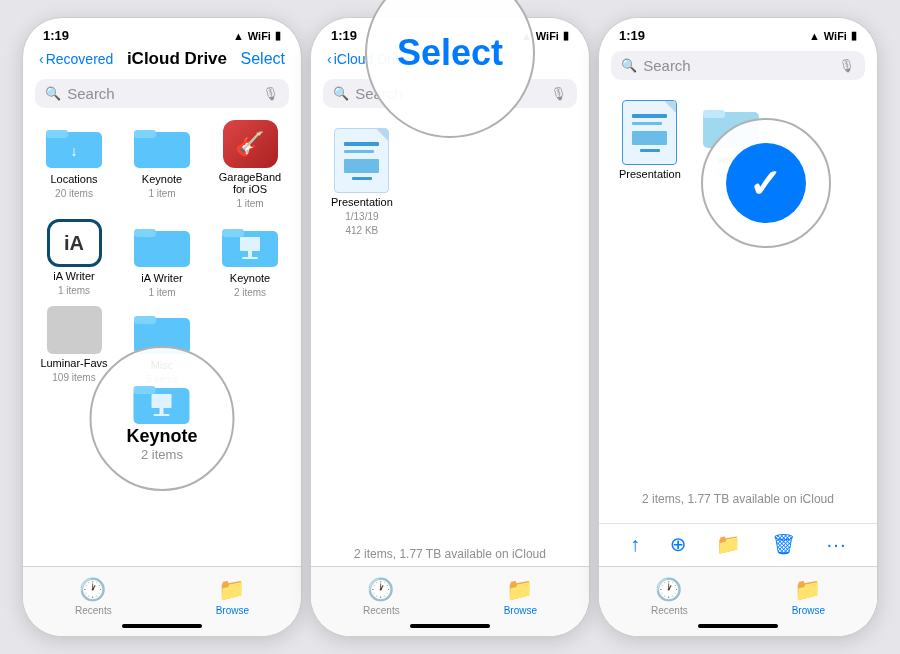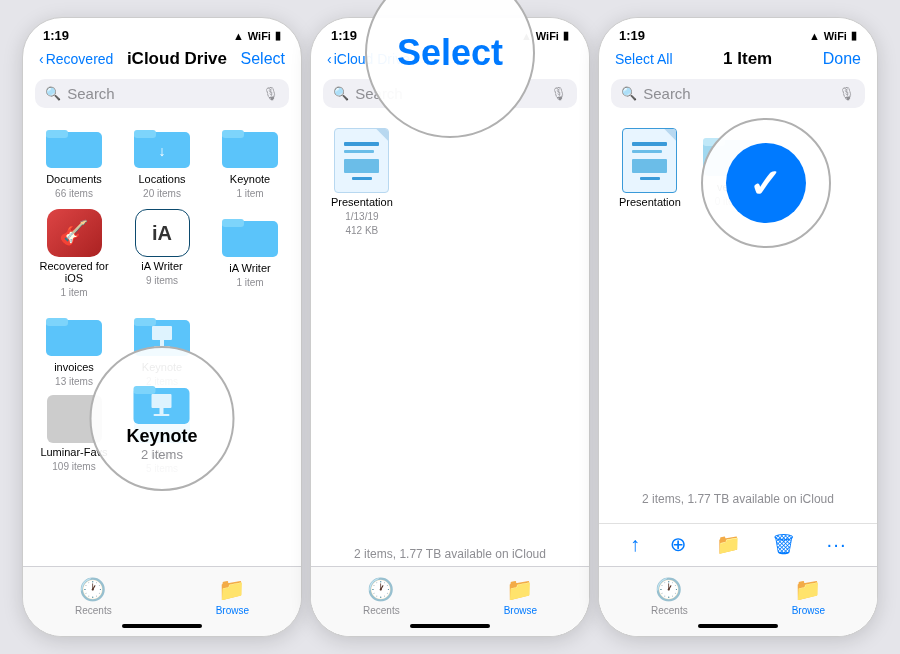--- a/index.html
+++ b/index.html
@@ -190,74 +190,58 @@
       <span class="search-text">Search</span>
       <span class="mic-icon">🎙</span>
     </div>
 
     <div class="folder-grid">
 
       <div class="folder-item">
         <svg viewBox="0 0 60 50" width="60" height="50">
           <rect x="2" y="12" width="56" height="36" rx="5" fill="#5bc4fa"></rect>
           <rect x="2" y="10" width="22" height="8" rx="3" fill="#7dd4fb"></rect>
-        </svg>
-        <span class="folder-name">Documents</span>
-        <span class="folder-count">66 items</span>
-      </div>
-      <div class="folder-item">
-        <svg viewBox="0 0 60 50" width="60" height="50">
-          <rect x="2" y="12" width="56" height="36" rx="5" fill="#5bc4fa"></rect>
-          <rect x="2" y="10" width="22" height="8" rx="3" fill="#7dd4fb"></rect>
 
           <text x="30" y="36" text-anchor="middle" font-size="14" fill="#fff">↓</text>
         </svg>
         <span class="folder-name">Locations</span>
         <span class="folder-count">20 items</span>
       </div>
       <div class="folder-item">
         <svg viewBox="0 0 60 50" width="60" height="50">
           <rect x="2" y="12" width="56" height="36" rx="5" fill="#5bc4fa"></rect>
           <rect x="2" y="10" width="22" height="8" rx="3" fill="#7dd4fb"></rect>
         </svg>
         <span class="folder-name">Keynote</span>
         <span class="folder-count">1 item</span>
       </div>
 
       <div class="folder-item">
         <div style="width:55px;height:48px;background:linear-gradient(135deg,#d44,#a22);border-radius:12px;display:flex;align-items:center;justify-content:center;">
           <span style="font-size:24px;">🎸</span>
         </div>
-        <span class="folder-name">Recovered for iOS</span>
+        <span class="folder-name">GarageBand for iOS</span>
         <span class="folder-count">1 item</span>
       </div>
       <div class="folder-item">
-        <div style="width:55px;height:48px;background:#fff;border:1px solid #0c4a6e;border-radius:12px;display:flex;align-items:center;justify-content:center;">
+        <div style="width:55px;height:48px;background:#fff;border:3px solid #0c4a6e;border-radius:12px;display:flex;align-items:center;justify-content:center;">
           <span style="font-size:20px;font-weight:900;color:#333;">iA</span>
         </div>
         <span class="folder-name">iA Writer</span>
-        <span class="folder-count">9 items</span>
+        <span class="folder-count">1 items</span>
       </div>
       <div class="folder-item">
         <svg viewBox="0 0 60 50" width="60" height="50">
           <rect x="2" y="12" width="56" height="36" rx="5" fill="#5bc4fa"></rect>
           <rect x="2" y="10" width="22" height="8" rx="3" fill="#7dd4fb"></rect>
         </svg>
         <span class="folder-name">iA Writer</span>
         <span class="folder-count">1 item</span>
       </div>
 
-      <div class="folder-item">
-        <svg viewBox="0 0 60 50" width="60" height="50">
-          <rect x="2" y="12" width="56" height="36" rx="5" fill="#5bc4fa"></rect>
-          <rect x="2" y="10" width="22" height="8" rx="3" fill="#7dd4fb"></rect>
-        </svg>
-        <span class="folder-name">invoices</span>
-        <span class="folder-count">13 items</span>
-      </div>
       <div class="folder-item">
         <svg viewBox="0 0 60 50" width="60" height="50">
           <rect x="2" y="12" width="56" height="36" rx="5" fill="#5bc4fa"></rect>
           <rect x="2" y="10" width="22" height="8" rx="3" fill="#7dd4fb"></rect>
           <rect x="20" y="18" width="20" height="14" rx="1" fill="#fff" opacity="0.8"></rect>
           <rect x="28" y="32" width="4" height="6" fill="#fff" opacity="0.8"></rect>
           <rect x="22" y="38" width="16" height="2" rx="1" fill="#fff" opacity="0.8"></rect>
         </svg>
         <span class="folder-name">Keynote</span>
         <span class="folder-count">2 items</span>
@@ -385,25 +369,20 @@
 
       <div class="status-bar">
         <span class="status-left">1:19</span>
         <div class="status-right">
           <span>▲</span>
           <span>WiFi</span>
           <span>▮</span>
         </div>
       </div>
 
-      <div class="nav-bar">
-        <span class="nav-back">Select All</span>
-        <span class="nav-title">1 Item</span>
-        <span class="nav-action">Done</span>
-      </div>
 
       <div class="search-bar">
         <span class="search-icon">🔍</span>
         <span class="search-text">Search</span>
         <span class="mic-icon">🎙</span>
       </div>
 
       <div style="display:flex;gap:20px;padding:12px 20px;">
 
         <div class="folder-item" style="position:relative;">

